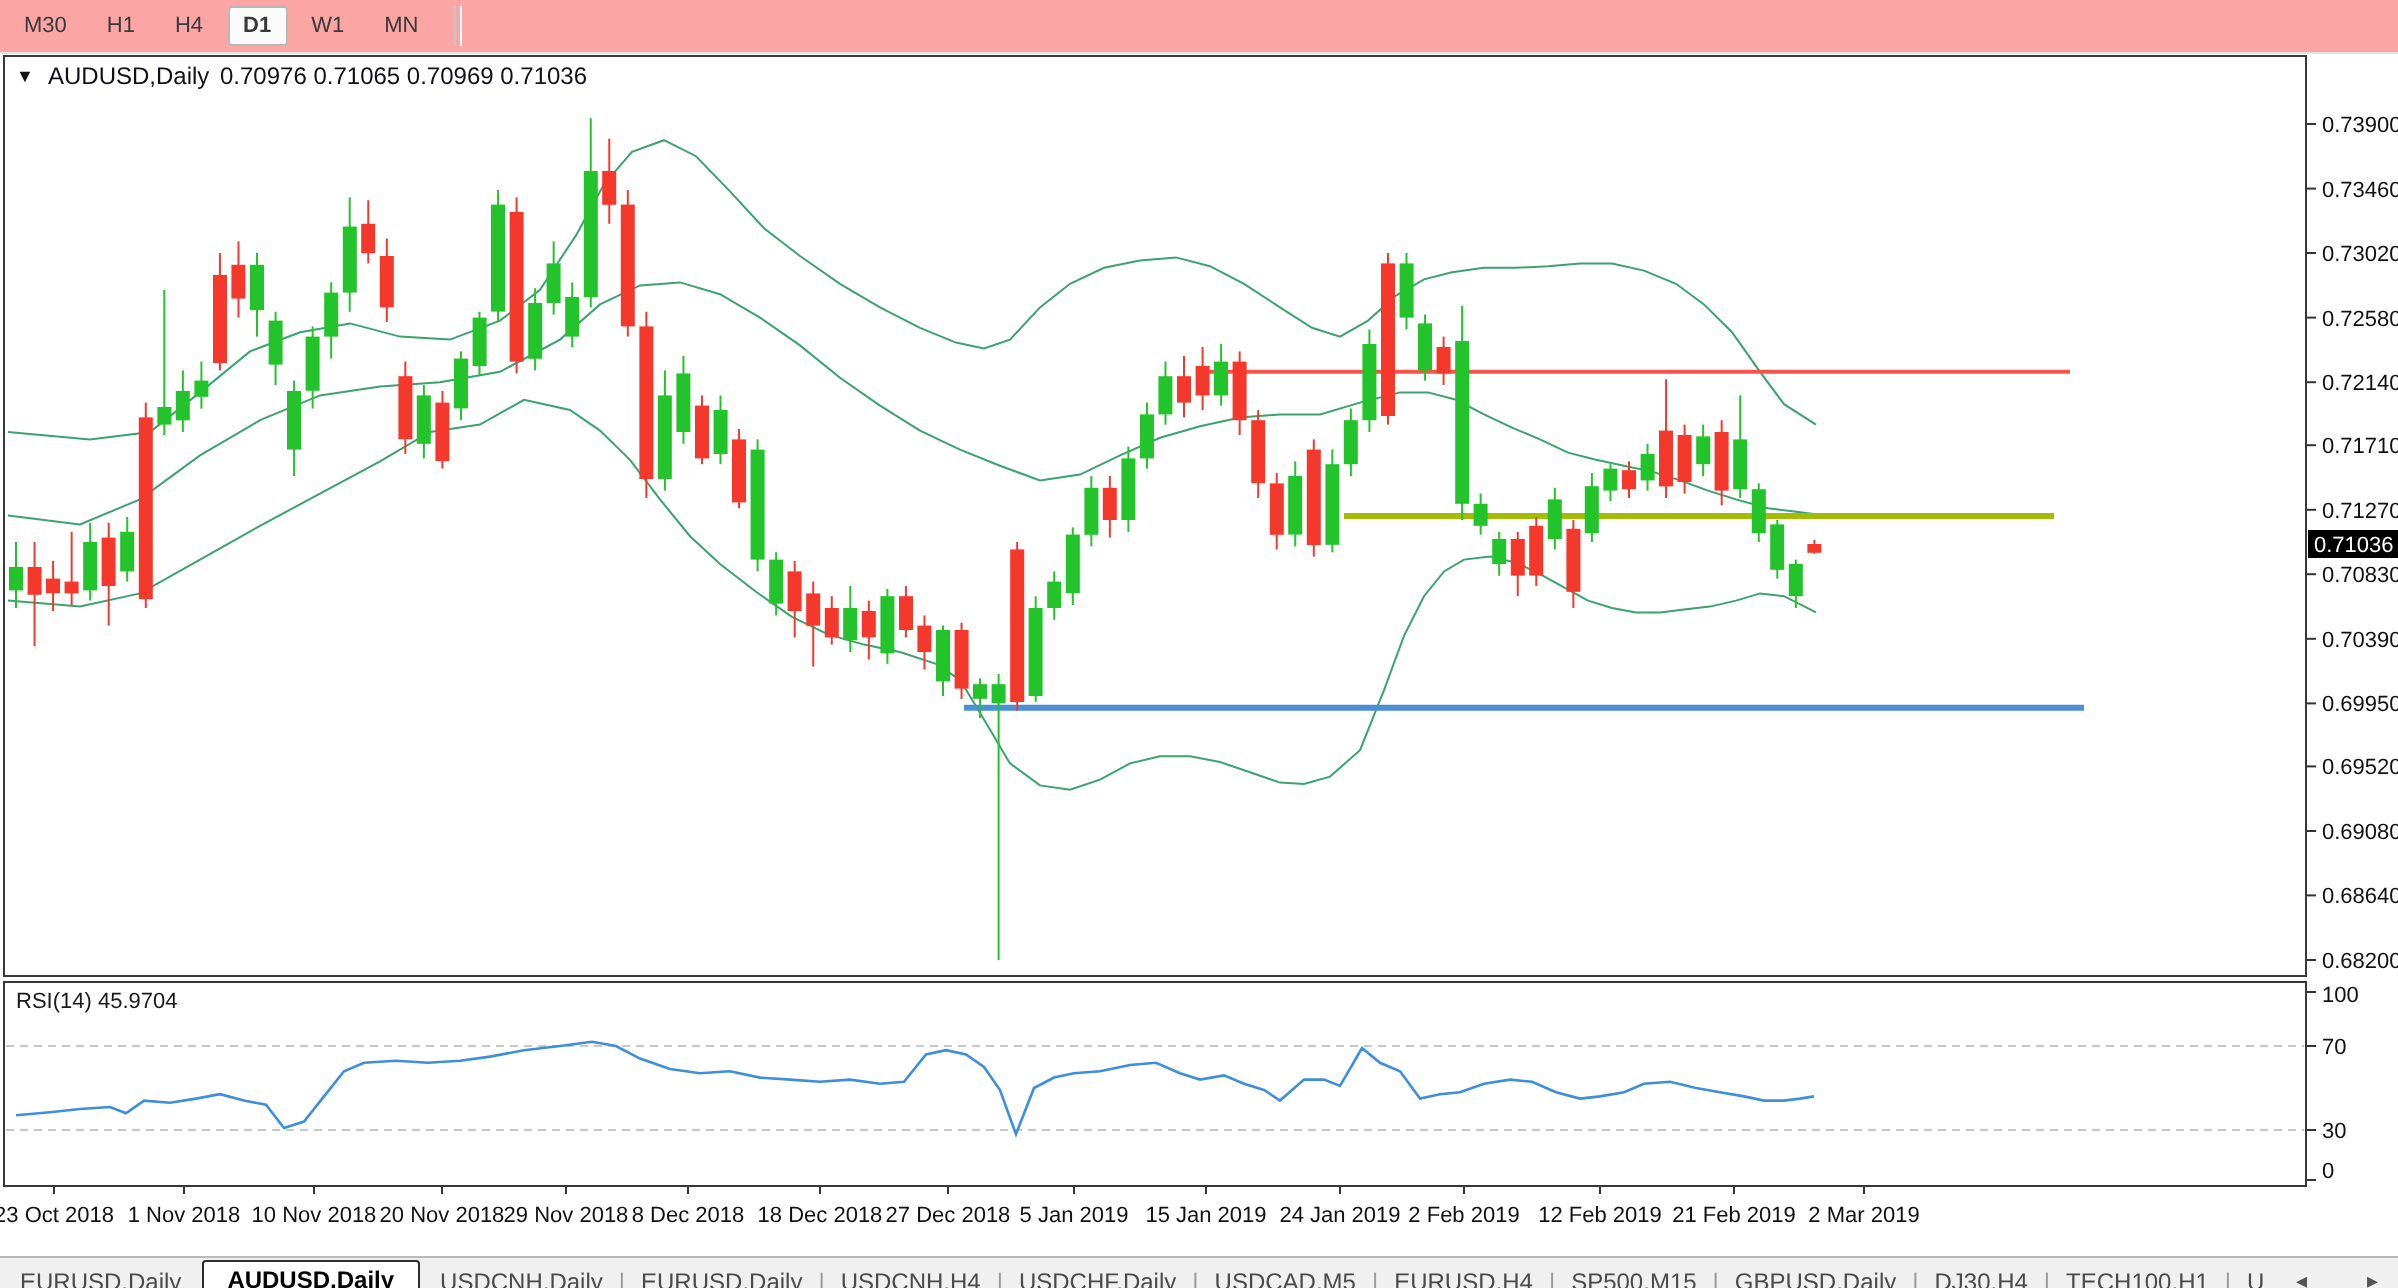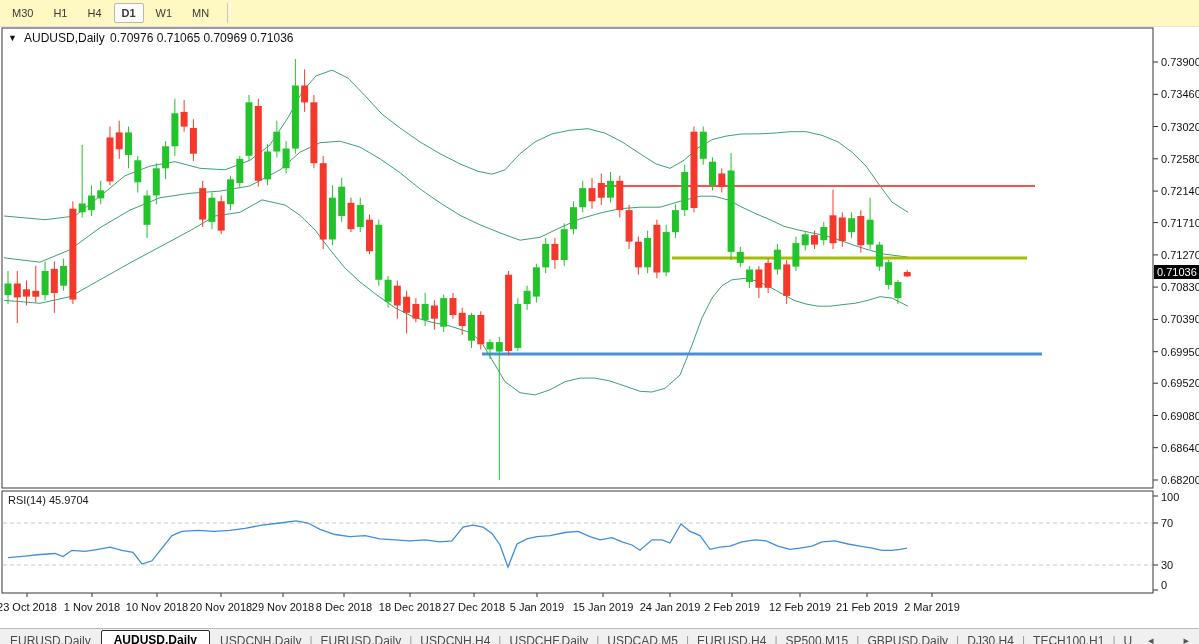--- a/index.html
+++ b/index.html
@@ -1,20 +1,20 @@
 <!DOCTYPE html>
 <html><head>
 <meta charset="utf-8">
 <style>
   html,body{margin:0;padding:0;background:#ffffff;width:1199px;height:644px;overflow:hidden;
     font-family:"Liberation Sans",sans-serif;-webkit-font-smoothing:antialiased;}
   #stage{position:relative;width:1199px;height:644px;background:#fff;}
 
   
-  #tf-bar{position:absolute;left:0;top:0;width:1199px;height:27px;background:#fef9c3;
+  #tf-bar{position:absolute;left:0;top:0;width:1199px;height:27px;background:#fca5a5;
     display:flex;align-items:center;border-bottom:1px solid #e2e2e2;box-sizing:border-box;}
   .tf-btn{font-size:11px;color:#3a3a3a;padding:3px 7px;margin-left:4px;border:1px solid transparent;
     border-radius:2px;cursor:default;}
   .tf-btn.active{background:#fbfbfb;border:1px solid #b8b8b8;font-weight:bold;}
   .tf-sep{width:2px;height:20px;margin-left:10px;border-left:1px solid #c6c6c6;border-right:1px solid #ffffff;}
 
   
   #chart-svg{position:absolute;left:0;top:0;font-family:"Liberation Sans",sans-serif;}
 
   

